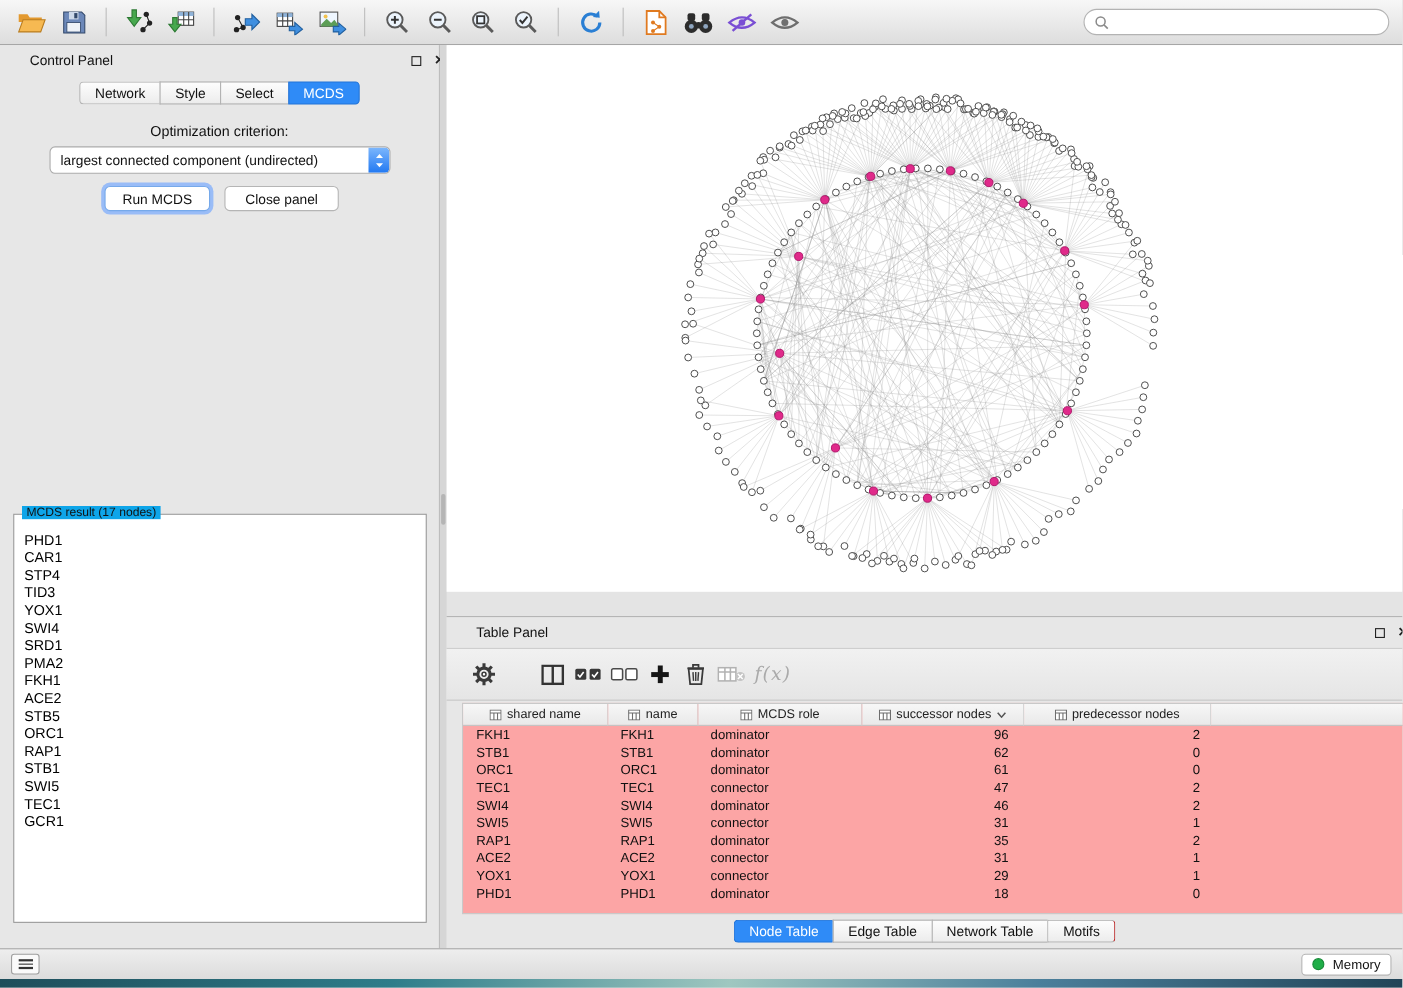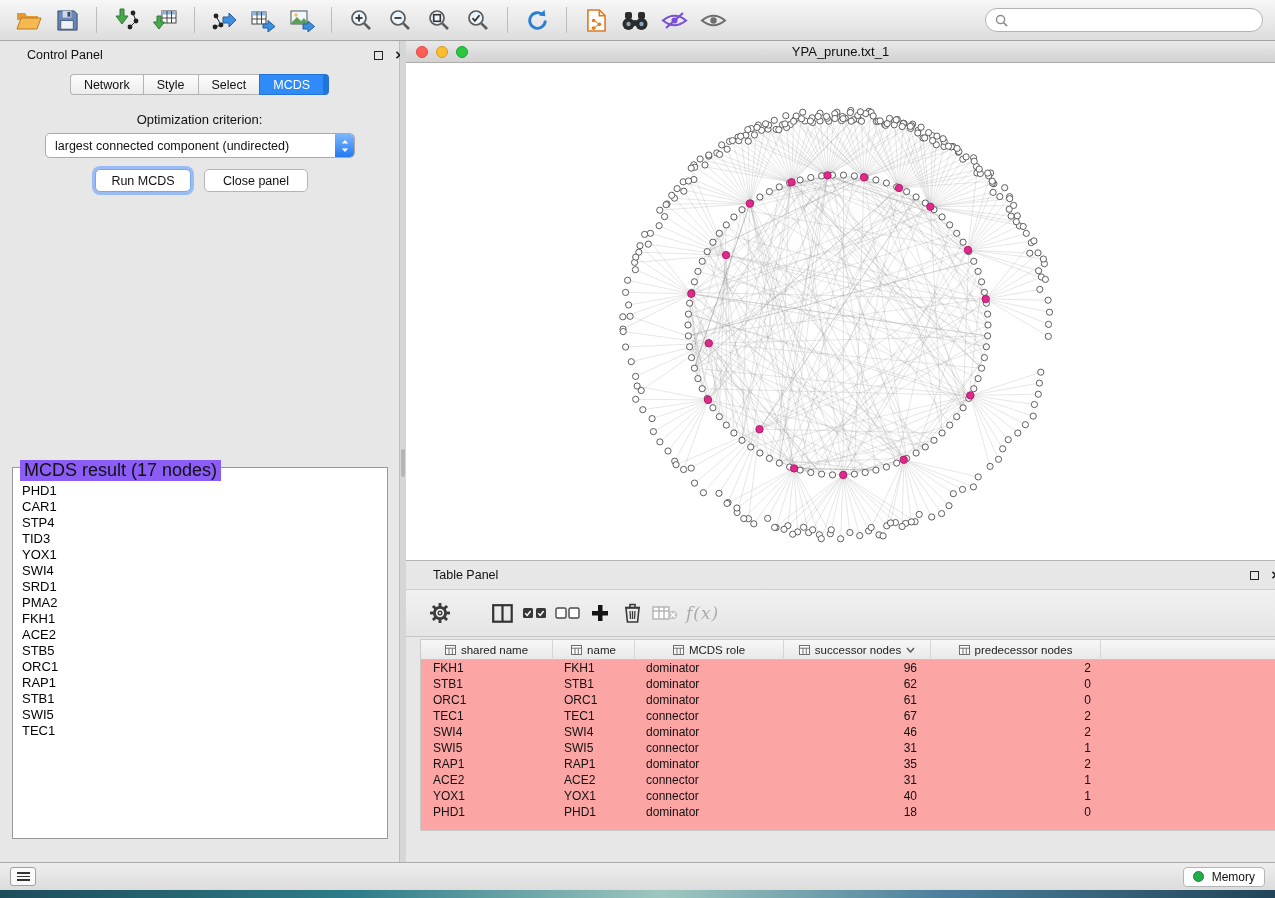--- a/index.html
+++ b/index.html
@@ -16,30 +16,30 @@
   
   #control-panel{position:absolute;left:0;top:41px;width:400px;height:821px;background:#e7e7e7;border-right:1px solid #bdbdbd}
   .panel-header{position:absolute;left:16px;top:0;width:100%;height:28px;display:flex;align-items:center;padding:0 11px}
   .panel-title{font-size:12.5px;color:#111}
   .panel-btns{margin-left:auto;display:flex;align-items:center;gap:12px}
   .float-btn{width:9px;height:9px;border:1.5px solid #222;display:inline-block}
   .close-x{font-size:15px;font-weight:bold;color:#222;line-height:12px;cursor:default}
   .cp-tabs{position:absolute;top:33px;left:0;width:100%;display:flex;justify-content:center}
   .seg{height:21px;display:flex;align-items:center;padding:0 13px;font-size:12.5px;background:linear-gradient(#fdfdfd,#ececec);border:1px solid #b3b3b3;border-right:none;color:#111}
   .seg:first-child{border-radius:4px 0 0 4px}
-  .seg:last-child{border-right:6px solid #b91c1c;border-radius:0 4px 4px 0}
+  .seg:last-child{border-right:1px solid #b91c1c;border-radius:0 4px 4px 0}
   .seg.active{background:#2f8bf7;border-color:#2374d8;color:#fff}
   .opt-label{position:absolute;top:71px;left:0;width:100%;text-align:center;font-size:13px}
   .dropdown{position:absolute;top:92px;left:45px;width:310px;height:25px;background:#fff;border:1px solid #ababab;border-radius:5px;display:flex;align-items:center;padding-left:9px;font-size:12.5px;overflow:hidden}
   .dd-stepper{margin-left:auto;width:19px;height:23px;background:linear-gradient(#7db7fd,#2279f2);border-radius:0 4px 4px 0;display:flex;align-items:center;justify-content:center}
   .btn{position:absolute;top:128px;height:23px;background:#fff;border:1px solid #b5b5b5;border-radius:5px;font-size:12.5px;font-family:inherit;color:#111;display:flex;align-items:center;justify-content:center}
   #run-mcds{left:95px;width:96px;box-shadow:0 0 0 3px rgba(110,165,255,.65);border-color:#76a9ea}
   #close-panel{left:204px;width:104px}
   .groupbox{position:absolute;left:12px;top:426px;width:376px;height:372px;background:#fff;border:1px solid #979797}
-  .legend{position:absolute;top:-8px;left:7px;background:#8b5cf6;padding:0 4px;font-size:18px;color:#111}
+  .legend{position:absolute;top:-8px;left:7px;background:#0ea5e9;padding:0 4px;font-size:11px;color:#111}
   .mcds-list{position:absolute;left:1px;top:13px;right:1px;bottom:1px;overflow:hidden;padding:2px 0 0 8px}
   .mcds-item{font-size:13px;line-height:16px;color:#000}
 
   
   #v-splitter{position:absolute;left:400px;top:41px;width:6px;height:821px;background:#d6d6d6}
   #v-splitter .grip{position:absolute;left:1px;top:408px;width:4px;height:28px;background:#b5b5b5;border-radius:2px}
 
   
   #network-window{position:absolute;left:406px;top:41px;width:869px;height:519px}
   .nw-titlebar{position:relative;width:100%;height:22px;background:linear-gradient(#e9e9e9,#d2d2d2);border-bottom:1px solid #adadad;display:flex;align-items:center}
@@ -265,35 +265,30 @@
           <div class="mcds-item">SRD1</div>
           <div class="mcds-item">PMA2</div>
           <div class="mcds-item">FKH1</div>
           <div class="mcds-item">ACE2</div>
           <div class="mcds-item">STB5</div>
           <div class="mcds-item">ORC1</div>
           <div class="mcds-item">RAP1</div>
           <div class="mcds-item">STB1</div>
           <div class="mcds-item">SWI5</div>
           <div class="mcds-item">TEC1</div>
+          <div class="mcds-item">GCR1</div>
         </div>
     </div>
   </div>
 
   <div id="v-splitter">
       <div class="grip"></div>
     </div>
 
   <div id="network-window">
-    <div class="nw-titlebar">
-      <span class="tl red"></span>
-      <span class="tl yellow"></span>
-      <span class="tl green"></span>
-      <span class="nw-title">YPA_prune.txt_1</span>
-    </div>
     <div class="nw-canvas">
       <svg id="network-svg" width="869" height="497" viewBox="0 0 869 497">
           <g stroke="#8f8f8f" stroke-width="0.45" stroke-opacity="0.5">
             <line x1="579.7" y1="236.0" x2="572.1" y2="208.4"></line>
             <line x1="579.7" y1="236.0" x2="580.4" y2="283.8"></line>
             <line x1="579.7" y1="236.0" x2="383.6" y2="404.0"></line>
             <line x1="579.7" y1="236.0" x2="282.4" y2="272.9"></line>
             <line x1="579.7" y1="236.0" x2="313.3" y2="170.3"></line>
             <line x1="579.7" y1="236.0" x2="285.6" y2="229.4"></line>
             <line x1="561.9" y1="187.0" x2="288.4" y2="305.2"></line>
@@ -1295,21 +1290,21 @@
             <div class="tcell c-name">ORC1</div>
             <div class="tcell c-role">dominator</div>
             <div class="tcell c-succ">61</div>
             <div class="tcell c-pred">0</div>
             <div class="tcell c-fill"></div>
           </div>
           <div class="trow">
             <div class="tcell c-shared">TEC1</div>
             <div class="tcell c-name">TEC1</div>
             <div class="tcell c-role">connector</div>
-            <div class="tcell c-succ">67</div>
+            <div class="tcell c-succ">47</div>
             <div class="tcell c-pred">2</div>
             <div class="tcell c-fill"></div>
           </div>
           <div class="trow">
             <div class="tcell c-shared">SWI4</div>
             <div class="tcell c-name">SWI4</div>
             <div class="tcell c-role">dominator</div>
             <div class="tcell c-succ">46</div>
             <div class="tcell c-pred">2</div>
             <div class="tcell c-fill"></div>
@@ -1335,38 +1330,44 @@
             <div class="tcell c-name">ACE2</div>
             <div class="tcell c-role">connector</div>
             <div class="tcell c-succ">31</div>
             <div class="tcell c-pred">1</div>
             <div class="tcell c-fill"></div>
           </div>
           <div class="trow">
             <div class="tcell c-shared">YOX1</div>
             <div class="tcell c-name">YOX1</div>
             <div class="tcell c-role">connector</div>
-            <div class="tcell c-succ">40</div>
+            <div class="tcell c-succ">29</div>
             <div class="tcell c-pred">1</div>
             <div class="tcell c-fill"></div>
           </div>
           <div class="trow">
             <div class="tcell c-shared">PHD1</div>
             <div class="tcell c-name">PHD1</div>
             <div class="tcell c-role">dominator</div>
             <div class="tcell c-succ">18</div>
             <div class="tcell c-pred">0</div>
             <div class="tcell c-fill"></div>
           </div>
         </div>
       <div class="vscroll">
           <div class="vthumb"></div>
         </div>
     </div>
 
+    <div class="tp-tabs">
+      <div class="seg active">Node Table</div>
+      <div class="seg">Edge Table</div>
+      <div class="seg">Network Table</div>
+      <div class="seg">Motifs</div>
+    </div>
   </div>
 
   <div id="status-bar">
     <div id="menu-btn">
         <i></i>
         <i></i>
         <i></i>
       </div>
     <div id="memory-btn">
       <span id="memory-dot"></span>

